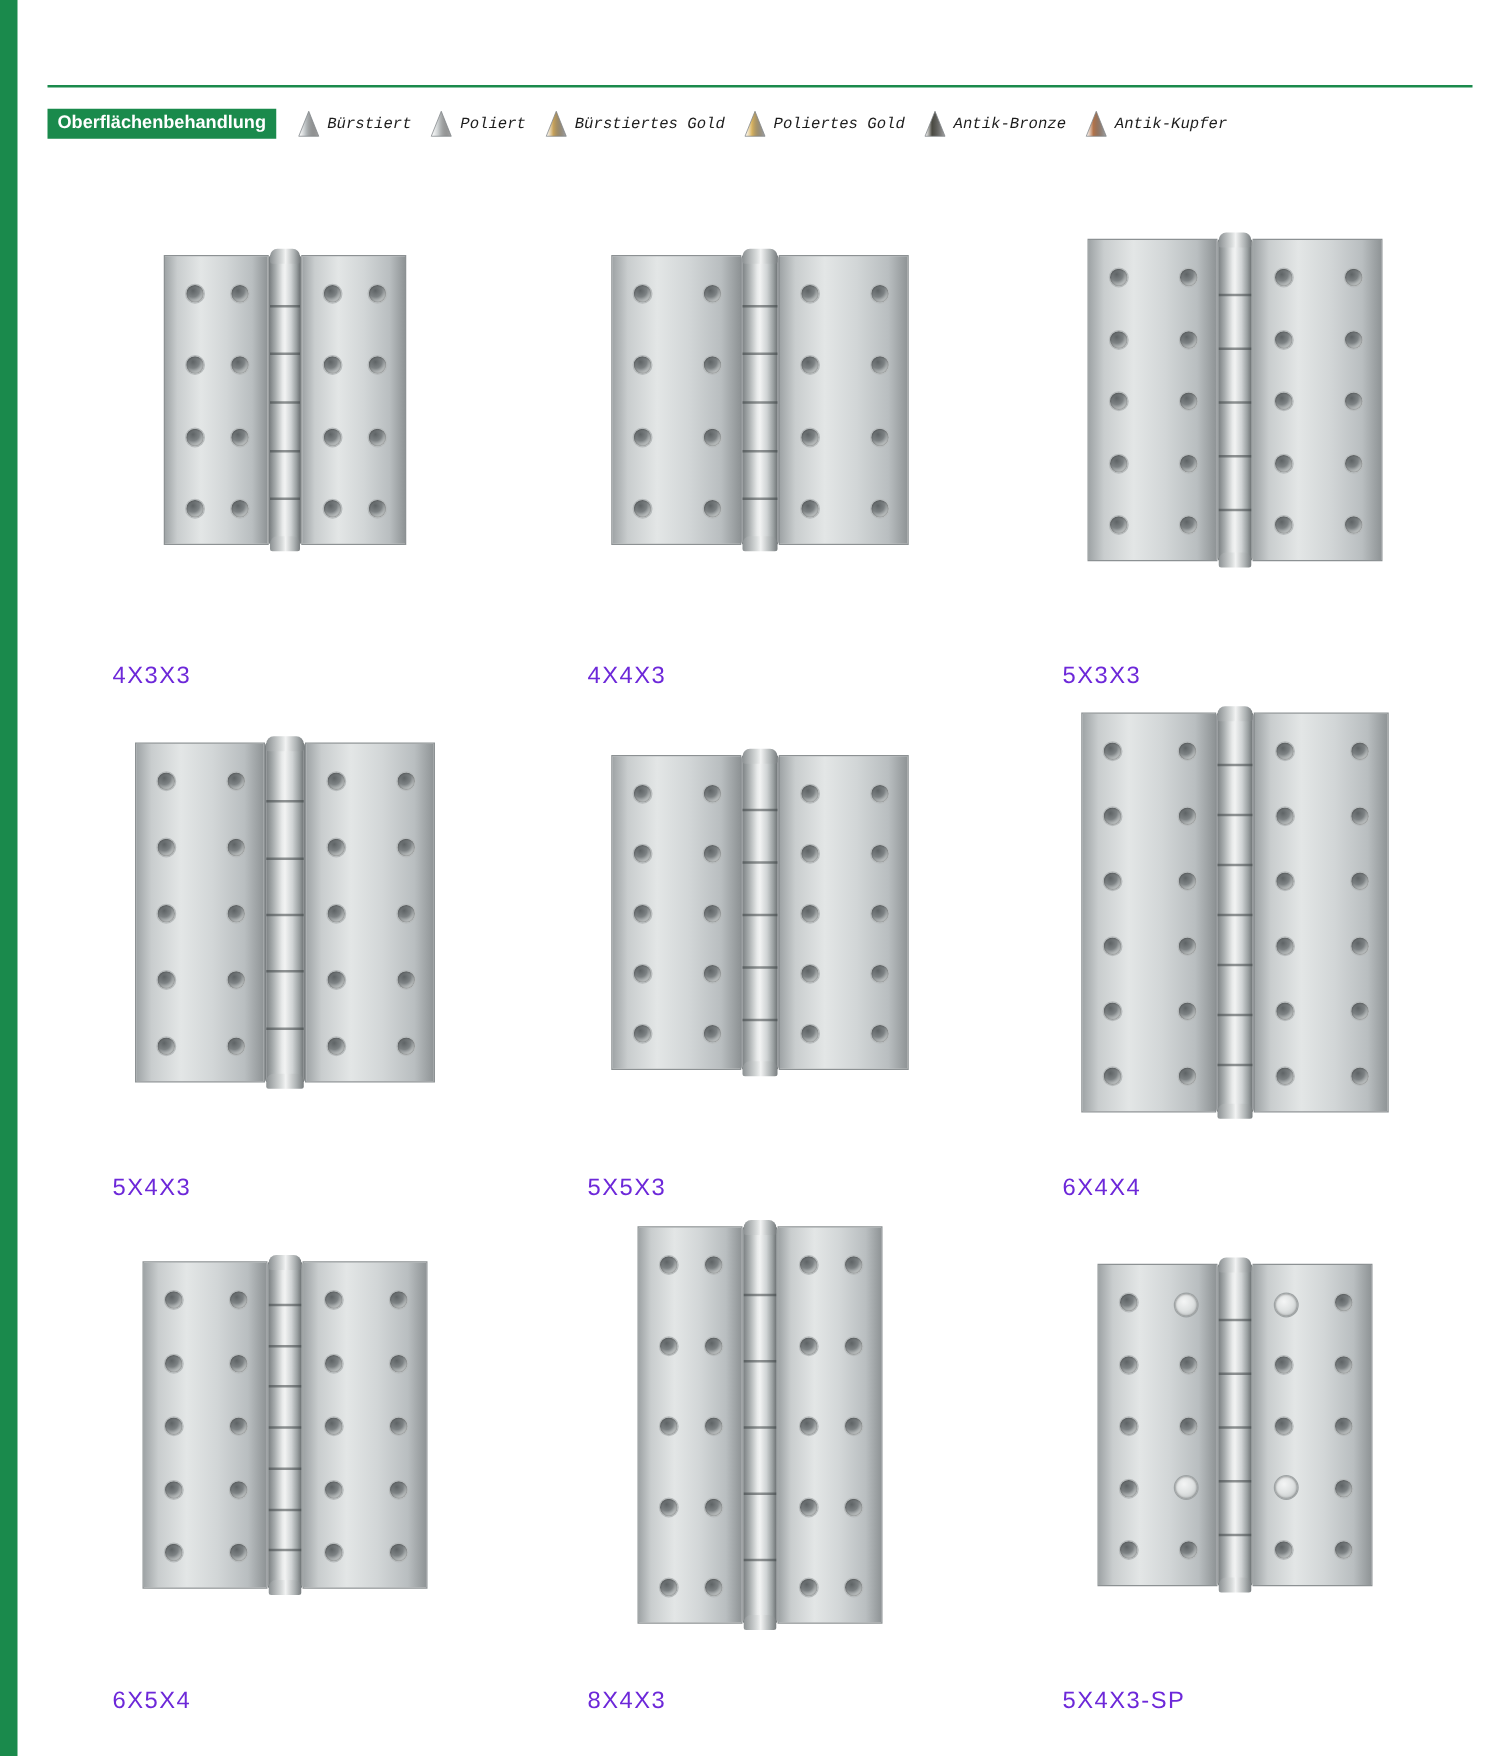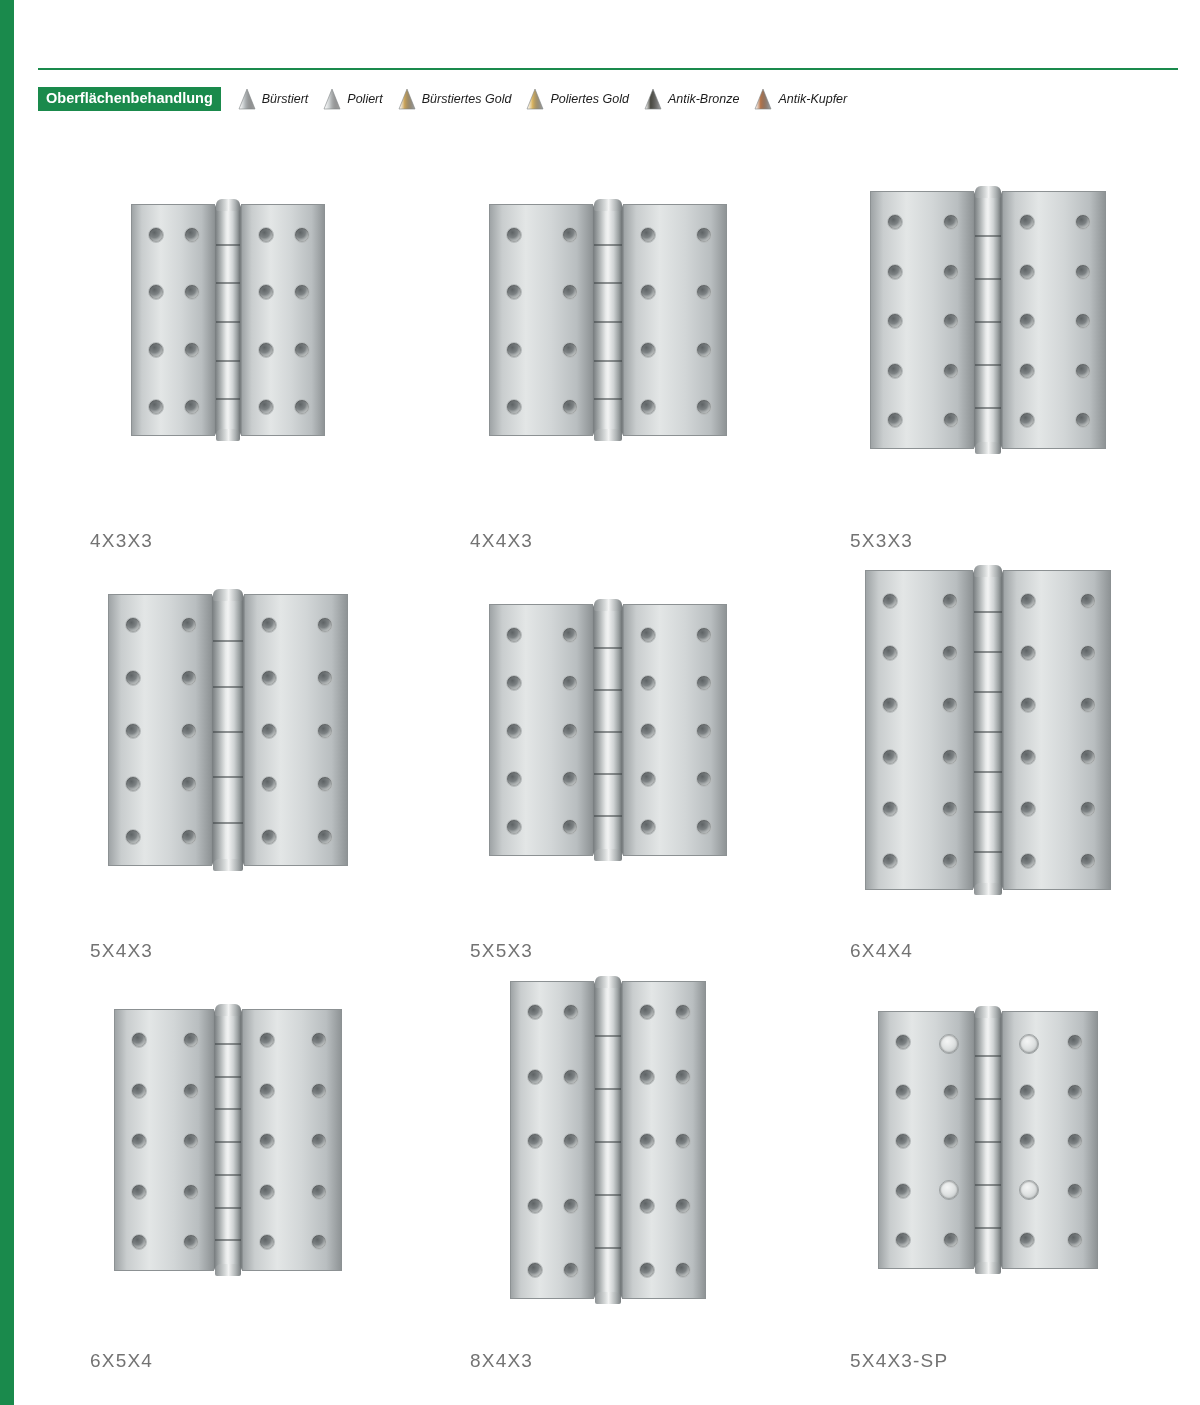--- a/index.html
+++ b/index.html
@@ -85,21 +85,21 @@
     width: 20px;
     height: 24px;
     margin-right: 5px;
     display: block;
   }
   .finish-item .fname {
     font-size: 12.5px;
     font-style: italic;
     color: #1c1c1c;
     white-space: nowrap;
-    font-family: Liberation Sans, sans-serif;
+    font-family: Liberation Mono, monospace;
   }
   
   .grid {
     position: absolute;
     left: 24px;
     top: 150px;
     width: 1140px;
     height: 1230px;
   }
   .cell {
@@ -113,21 +113,21 @@
     top: 0;
     width: 380px;
     height: 340px;
   }
   .cell .caption {
     position: absolute;
     left: 52px;
     bottom: 8px;
     font-size: 19px;
     letter-spacing: 1.2px;
-    color: #737373;
+    color: #6d28d9;
     font-family: "Liberation Sans", sans-serif;
   }
   .hinge-wrap {
     position: absolute;
     left: 50%;
     transform: translateX(-50%);
   }
   
   .hinge {
     position: relative;

